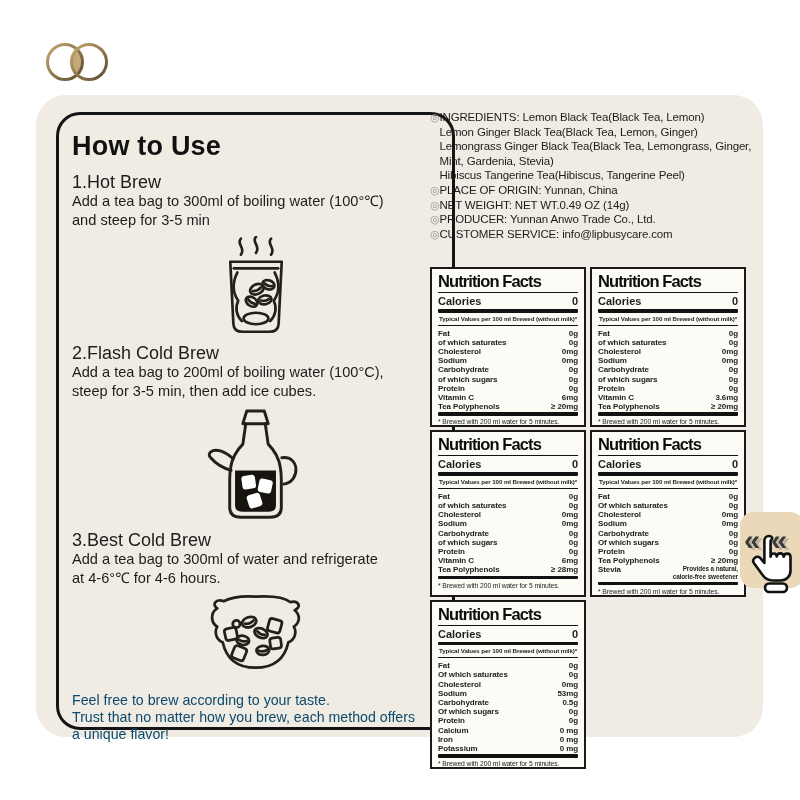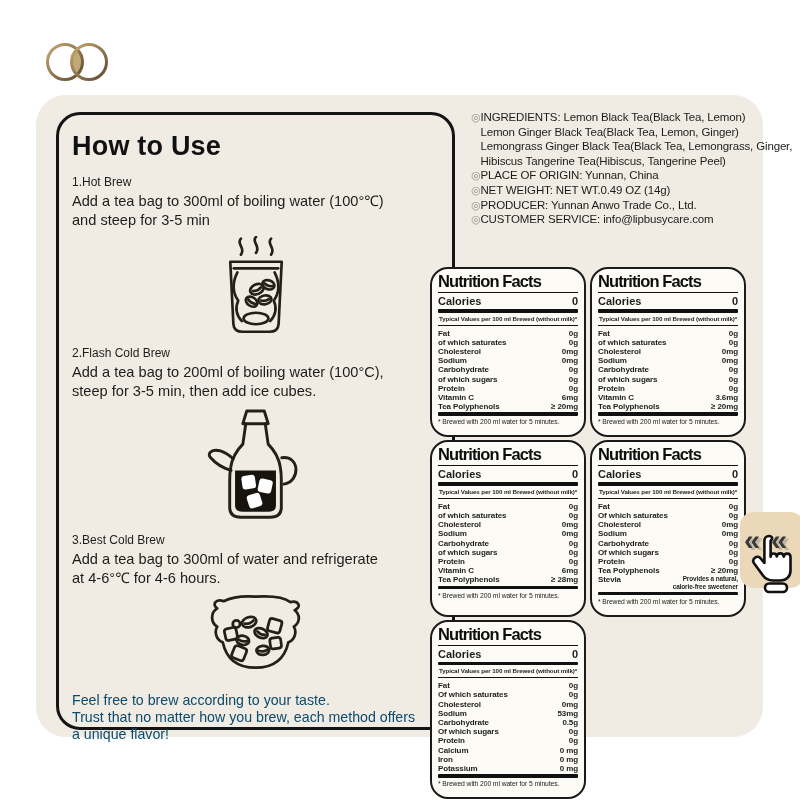--- a/index.html
+++ b/index.html
@@ -12,37 +12,37 @@
   .logo{position:absolute;left:44px;top:36px;display:flex;align-items:center;gap:9px;}
   .logo-text{font-weight:bold;font-size:21px;line-height:1.0;letter-spacing:.3px;color:#27211e;}
   
   .panel{position:absolute;left:36px;top:95px;width:727px;height:642px;
     background:#f0ece3;border-radius:30px;}
   
   .howto{position:absolute;left:20px;top:17px;width:399px;height:618px;
     border:3px solid #141414;border-radius:24px;box-sizing:border-box;
     padding:16px 12px 0 13px;background:transparent;}
   .howto h1{margin:0 0 12px 0;font-size:27px;line-height:30px;letter-spacing:.2px;color:#111;}
-  .step-head{font-size:12px;font-weight:normal;line-height:19px;margin:0;}
+  .step-head{font-size:18px;font-weight:normal;line-height:19px;margin:0;}
   .step-body{font-size:14.6px;line-height:19px;margin:0 0 6px 0;white-space:pre;}
   .icon{display:flex;justify-content:center;}
   .icon-1{margin:2px 0 6px;}
   .icon-2{margin:0 0 2px;}
   .icon-3{margin:2px 0 8px;}
   .howto-footer{color:#0c4a6e;font-size:14.2px;line-height:17px;margin-top:2px;white-space:pre;}
   
   .info{position:absolute;left:394px;top:15px;width:336px;
     font-size:11.5px;line-height:14.6px;letter-spacing:-.15px;color:#1c1c1c;}
-  .info-line{white-space:pre;margin-left:41px;}
+  .info-line{white-space:pre;}
   .bullet{color:#8d8d8d;font-size:11px;}
   
   .nutri-grid{position:absolute;left:394px;top:172px;width:318px;
     display:flex;flex-wrap:wrap;gap:3px 4px;align-content:flex-start;}
   .nf{width:156px;box-sizing:border-box;background:#fcfbf6;border:2px solid #1a1a1a;
-    border-radius:18px;padding:4px 6px 10px;}
+    border-radius:0;padding:4px 6px 0;}
   .nf-title{font-size:16.5px;font-weight:bold;letter-spacing:-.9px;line-height:17px;
     white-space:nowrap;color:#0d0d0d;}
   .nf-rule{border-top:1.5px solid #111;margin:2px 0;}
   .nf-cal{display:flex;justify-content:space-between;font-weight:bold;font-size:11px;
     line-height:13px;padding:0 0 1px;}
   .nf-bar{height:3.5px;background:#111;border-radius:1px;}
   .nf-note{font-size:6.2px;font-weight:bold;letter-spacing:-.1px;text-align:center;
     padding:2px 0 1px;white-space:nowrap;}
   .nf-row{display:flex;justify-content:space-between;align-items:flex-start;
     font-size:8px;font-weight:bold;line-height:9.2px;letter-spacing:-.1px;}
@@ -164,20 +164,21 @@
 
     <div class="howto-footer">Feel free to brew according to your taste.
 Trust that no matter how you brew, each method offers
 a unique flavor!</div>
   </div>
 
   <div class="info">
       <div class="info-line"><span class="bullet">◎</span><span class="t">INGREDIENTS: Lemon Black Tea(Black Tea, Lemon)</span></div>
       <div class="info-line"><span class="bullet hidden">◎</span><span class="t">Lemon Ginger Black Tea(Black Tea, Lemon, Ginger)</span></div>
       <div class="info-line"><span class="bullet hidden">◎</span><span class="t">Lemongrass Ginger Black Tea(Black Tea, Lemongrass, Ginger,</span></div>
+      <div class="info-line"><span class="bullet hidden">◎</span><span class="t">Mint, Gardenia, Stevia)</span></div>
       <div class="info-line"><span class="bullet hidden">◎</span><span class="t">Hibiscus Tangerine Tea(Hibiscus, Tangerine Peel)</span></div>
       <div class="info-line"><span class="bullet">◎</span><span class="t">PLACE OF ORIGIN: Yunnan, China</span></div>
       <div class="info-line"><span class="bullet">◎</span><span class="t">NET WEIGHT: NET WT.0.49 OZ (14g)</span></div>
       <div class="info-line"><span class="bullet">◎</span><span class="t">PRODUCER: Yunnan Anwo Trade Co., Ltd.</span></div>
       <div class="info-line"><span class="bullet">◎</span><span class="t">CUSTOMER SERVICE: info@lipbusycare.com</span></div>
     </div>
 
   <div class="nutri-grid">
       <div class="nf">
     <div class="nf-title">Nutrition Facts</div>

